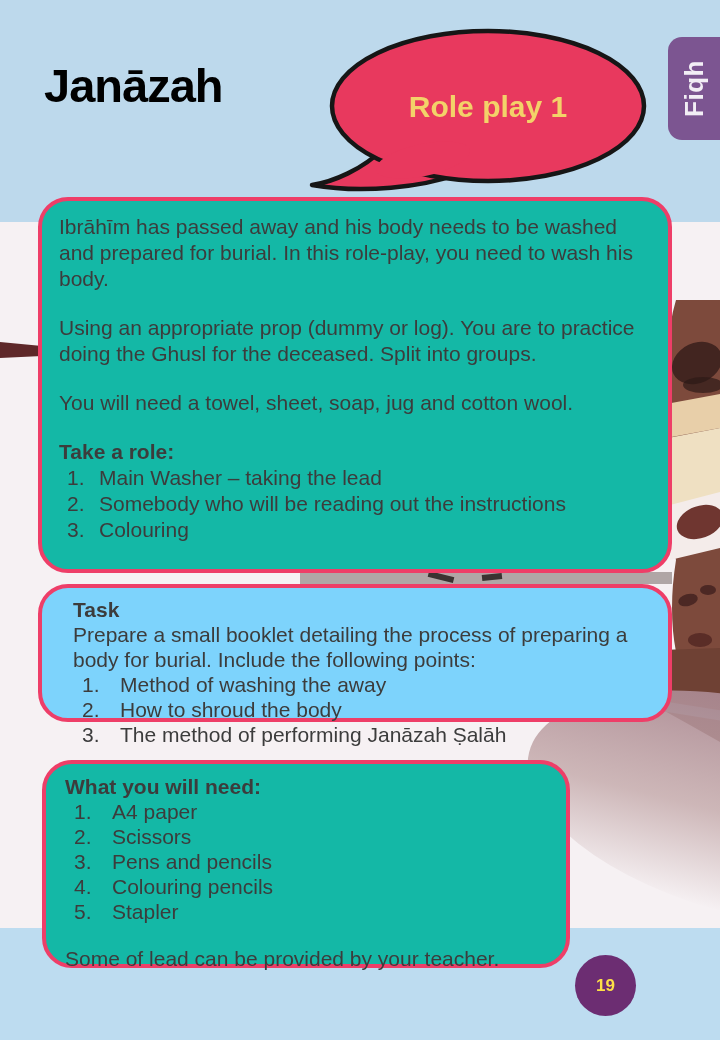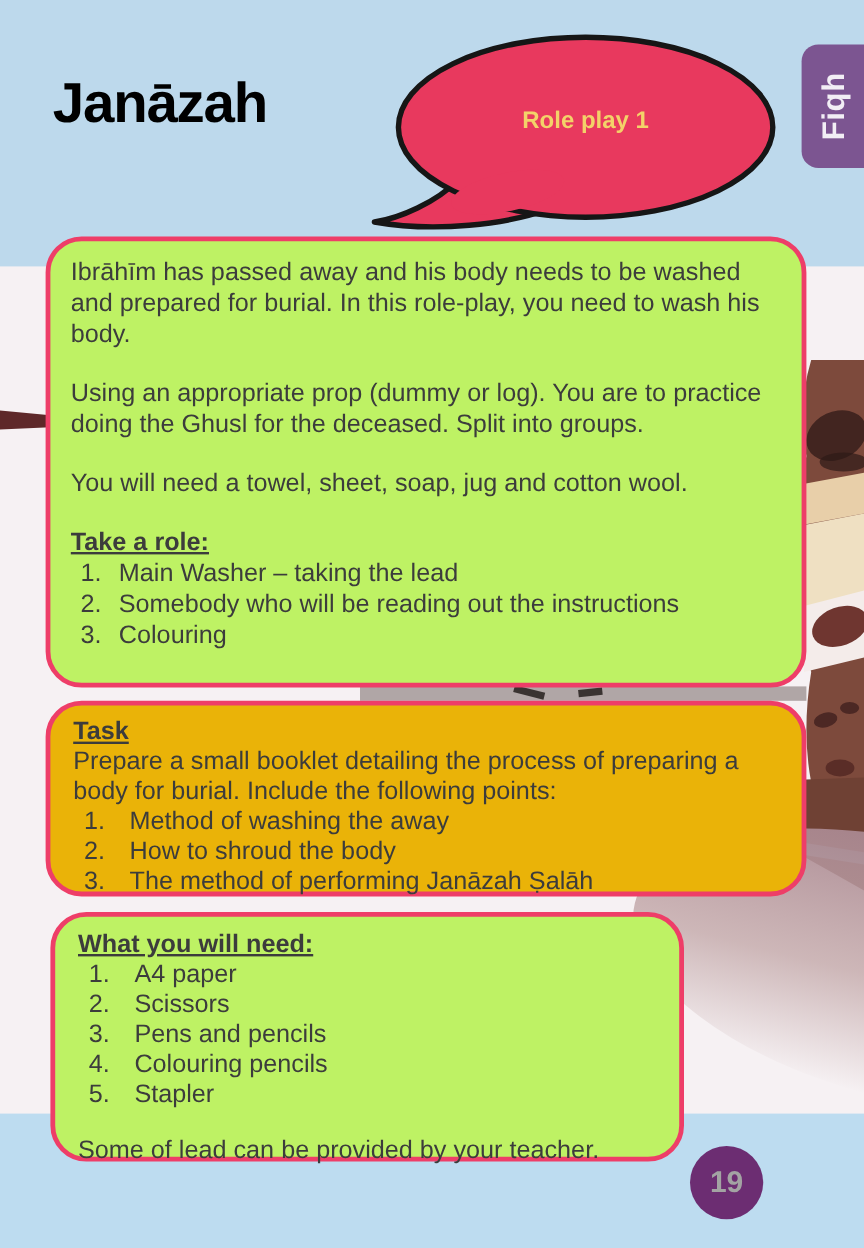--- a/index.html
+++ b/index.html
@@ -19,60 +19,60 @@
 
   .page-title{
     position:absolute;left:44px;top:58px;z-index:3;
     font-size:47px;font-weight:700;letter-spacing:-1px;
     color:#000000;margin:0;
   }
 
   .bubble-svg{position:absolute;left:298px;top:24px;z-index:3;}
   .bubble-label{
     position:absolute;left:338px;top:90px;width:300px;z-index:4;
-    text-align:center;font-size:20px;font-weight:700;color:#f3d269;
+    text-align:center;font-size:30px;font-weight:700;color:#f3d269;
   }
 
   .subject-tab{
     position:absolute;left:668px;top:37px;width:52px;height:103px;z-index:3;
     background:#7c5591;border-radius:14px 0 0 14px;
     display:flex;align-items:center;justify-content:center;
   }
   .subject-tab span{
     transform:rotate(-90deg);
     font-size:26px;font-weight:700;color:#f2eef5;letter-spacing:.5px;
     white-space:nowrap;
   }
 
   .cbox{
     position:absolute;z-index:2;
-    background:#bef264;
+    background:#14b8a6;
     border:4px solid #ee3e68;
     border-radius:30px;
     box-sizing:border-box;
     font-size:21px;line-height:26px;
   }
   .box-intro{left:38px;top:197px;width:634px;height:376px;padding:13px 22px 8px 17px;}
-  .box-task{left:38px;top:584px;width:634px;height:163px;padding:9px 22px 8px 19px;background:#eab308;line-height:25px;}
+  .box-task{left:38px;top:584px;width:634px;height:138px;padding:9px 22px 8px 31px;background:#7dd3fc;line-height:25px;}
   .box-materials{left:42px;top:760px;width:528px;height:208px;padding:10px 22px 8px 19px;line-height:25px;}
 
   .cbox p{margin:0 0 23px 0;}
   .cbox p:last-child{margin-bottom:0;}
-  .box-heading{font-weight:700;margin:0;text-decoration:underline;}
+  .box-heading{font-weight:700;margin:0;}
   ol.plainlist{list-style:none;margin:0;padding:0;}
   ol.plainlist li{display:flex;}
   ol.plainlist .num{width:40px;flex:0 0 40px;text-align:left;padding-left:8px;box-sizing:border-box;}
   .box-task ol.plainlist .num,.box-materials ol.plainlist .num{padding-left:9px;width:47px;flex-basis:47px;}
   .materials-note{margin-top:22px;}
 
   .page-circle{
     position:absolute;left:575px;top:955px;width:61px;height:61px;z-index:3;
     background:#6c2d72;border-radius:50%;
     display:flex;align-items:center;justify-content:center;
-    font-size:25px;font-weight:700;color:#a3a3a3;
+    font-size:17px;font-weight:700;color:#fde047;
   }
 </style>
 </head>
 <body>
 
 <div class="page">
 
   <div class="band band-top"></div>
   <div class="band band-bottom"></div>
 

